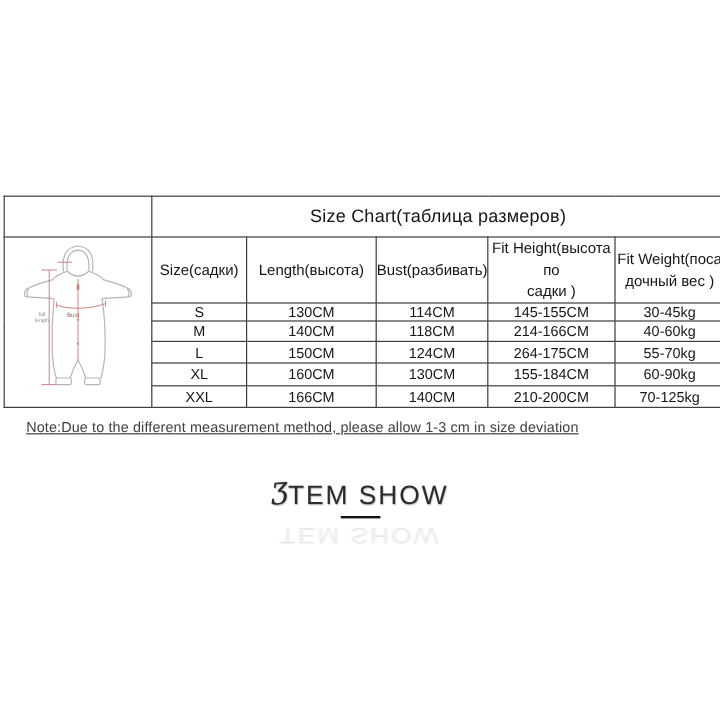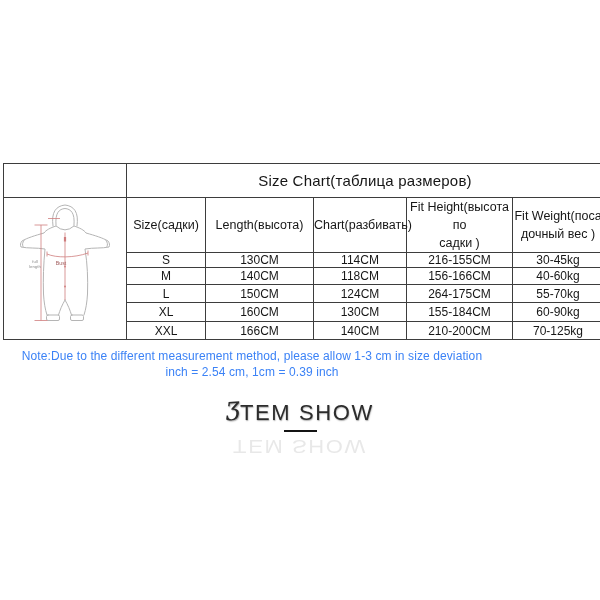--- a/index.html
+++ b/index.html
@@ -25,21 +25,21 @@
   .tr-xl{height:19px;}
   .tr-xxl{height:18px;}
   .title-cell{font-size:15px;letter-spacing:.2px;padding-right:48px;}
   .col-header{font-size:12.5px;line-height:1.45;white-space:pre-line;}
   .data-cell{font-size:12px;}
   .garment-cell{background:#fff;}
   .garment-cell svg{display:block;}
   
   .note{
     position:absolute;left:0;top:348px;width:504px;text-align:center;
-    font-size:12px;line-height:16px;color:#3b82f6;letter-spacing:.1px;
+    font-size:12px;line-height:16px;color:#404040;letter-spacing:.1px;text-decoration:underline;
   }
   
   .brand{
     position:absolute;left:0;top:397px;width:600px;text-align:center;
   }
   .brand-text{
     font-size:22px;letter-spacing:1.6px;color:#2c2c2c;
     text-shadow:.5px 1px 1.2px rgba(70,70,70,.45);
   }
   .brand-initial{
@@ -101,38 +101,38 @@
           <rect x="59.9" y="38" width="2.2" height="4.5" fill="#cf7d7d"></rect>
           <circle cx="61" cy="67.5" r="0.9" fill="#cf7d7d"></circle>
           <circle cx="61" cy="87.5" r="0.9" fill="#cf7d7d"></circle>
           <text x="57" y="65.5" fill="#a05b5b" font-size="5.2" text-anchor="middle">Bust</text>
           <text x="31" y="64" fill="#8c8c8c" font-size="4.3" text-anchor="middle">full</text>
           <text x="31" y="69" fill="#8c8c8c" font-size="4.3" text-anchor="middle">length</text>
         </svg>
       </td>
       <th class="col-header">Size(садки)</th>
       <th class="col-header">Length(высота)</th>
-      <th class="col-header">Chart(разбивать)</th>
+      <th class="col-header">Bust(разбивать)</th>
       <th class="col-header">Fit Height(высота по
 садки )</th>
       <th class="col-header">Fit Weight(поса
 дочный вес )</th>
     </tr>
     <tr class="tr-s">
       <td class="data-cell">S</td>
       <td class="data-cell">130CM</td>
       <td class="data-cell">114CM</td>
-      <td class="data-cell">216-155CM</td>
+      <td class="data-cell">145-155CM</td>
       <td class="data-cell">30-45kg</td>
     </tr>
     <tr class="tr-m">
       <td class="data-cell">M</td>
       <td class="data-cell">140CM</td>
       <td class="data-cell">118CM</td>
-      <td class="data-cell">156-166CM</td>
+      <td class="data-cell">214-166CM</td>
       <td class="data-cell">40-60kg</td>
     </tr>
     <tr class="tr-l">
       <td class="data-cell">L</td>
       <td class="data-cell">150CM</td>
       <td class="data-cell">124CM</td>
       <td class="data-cell">264-175CM</td>
       <td class="data-cell">55-70kg</td>
     </tr>
     <tr class="tr-xl">
@@ -147,21 +147,20 @@
       <td class="data-cell">166CM</td>
       <td class="data-cell">140CM</td>
       <td class="data-cell">210-200CM</td>
       <td class="data-cell">70-125kg</td>
     </tr>
   </tbody>
     </table>
 
   <div class="note">
     <div>Note:Due to the different measurement method, please allow 1-3 cm in size deviation</div>
-    <div>inch = 2.54 cm, 1cm = 0.39 inch</div>
   </div>
 
   <div class="brand">
     <span class="brand-text"><span class="brand-initial">Ʒ</span><span>TEM SHOW</span></span>
     <div class="brand-rule"></div>
   </div>
 
   <div class="brand-ghost">
     <span>TEM SHOW</span>
   </div>

